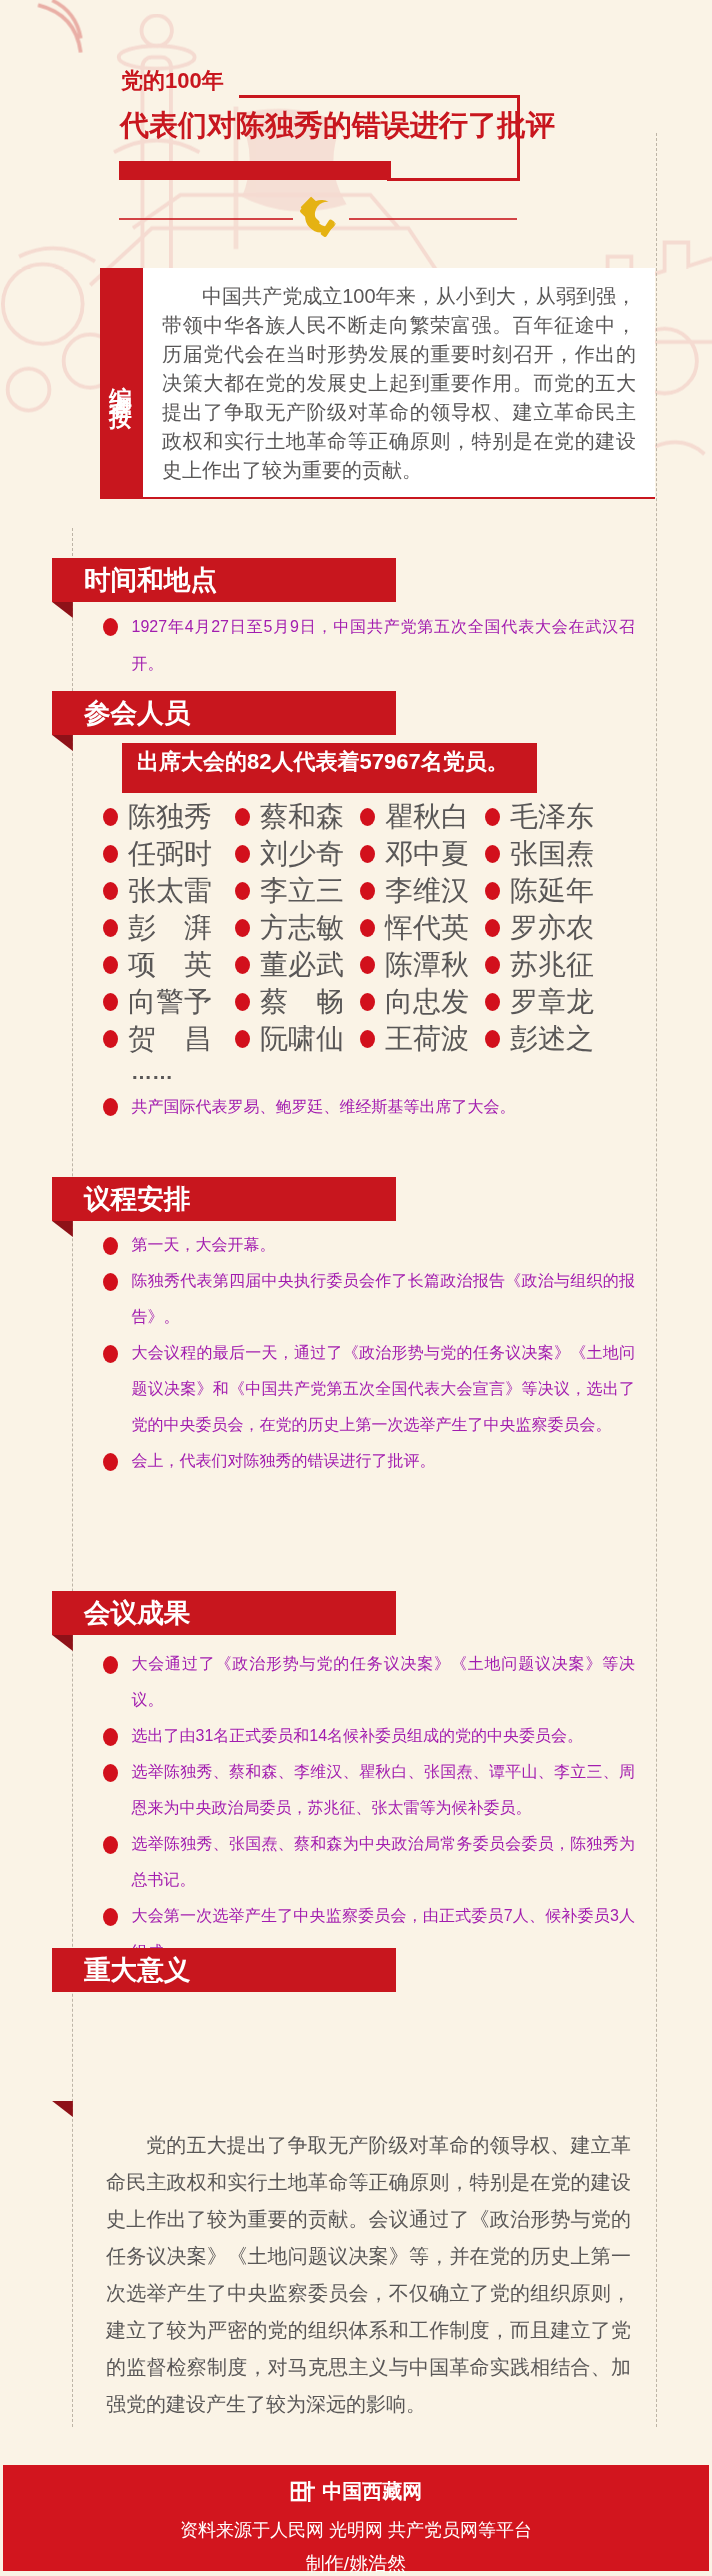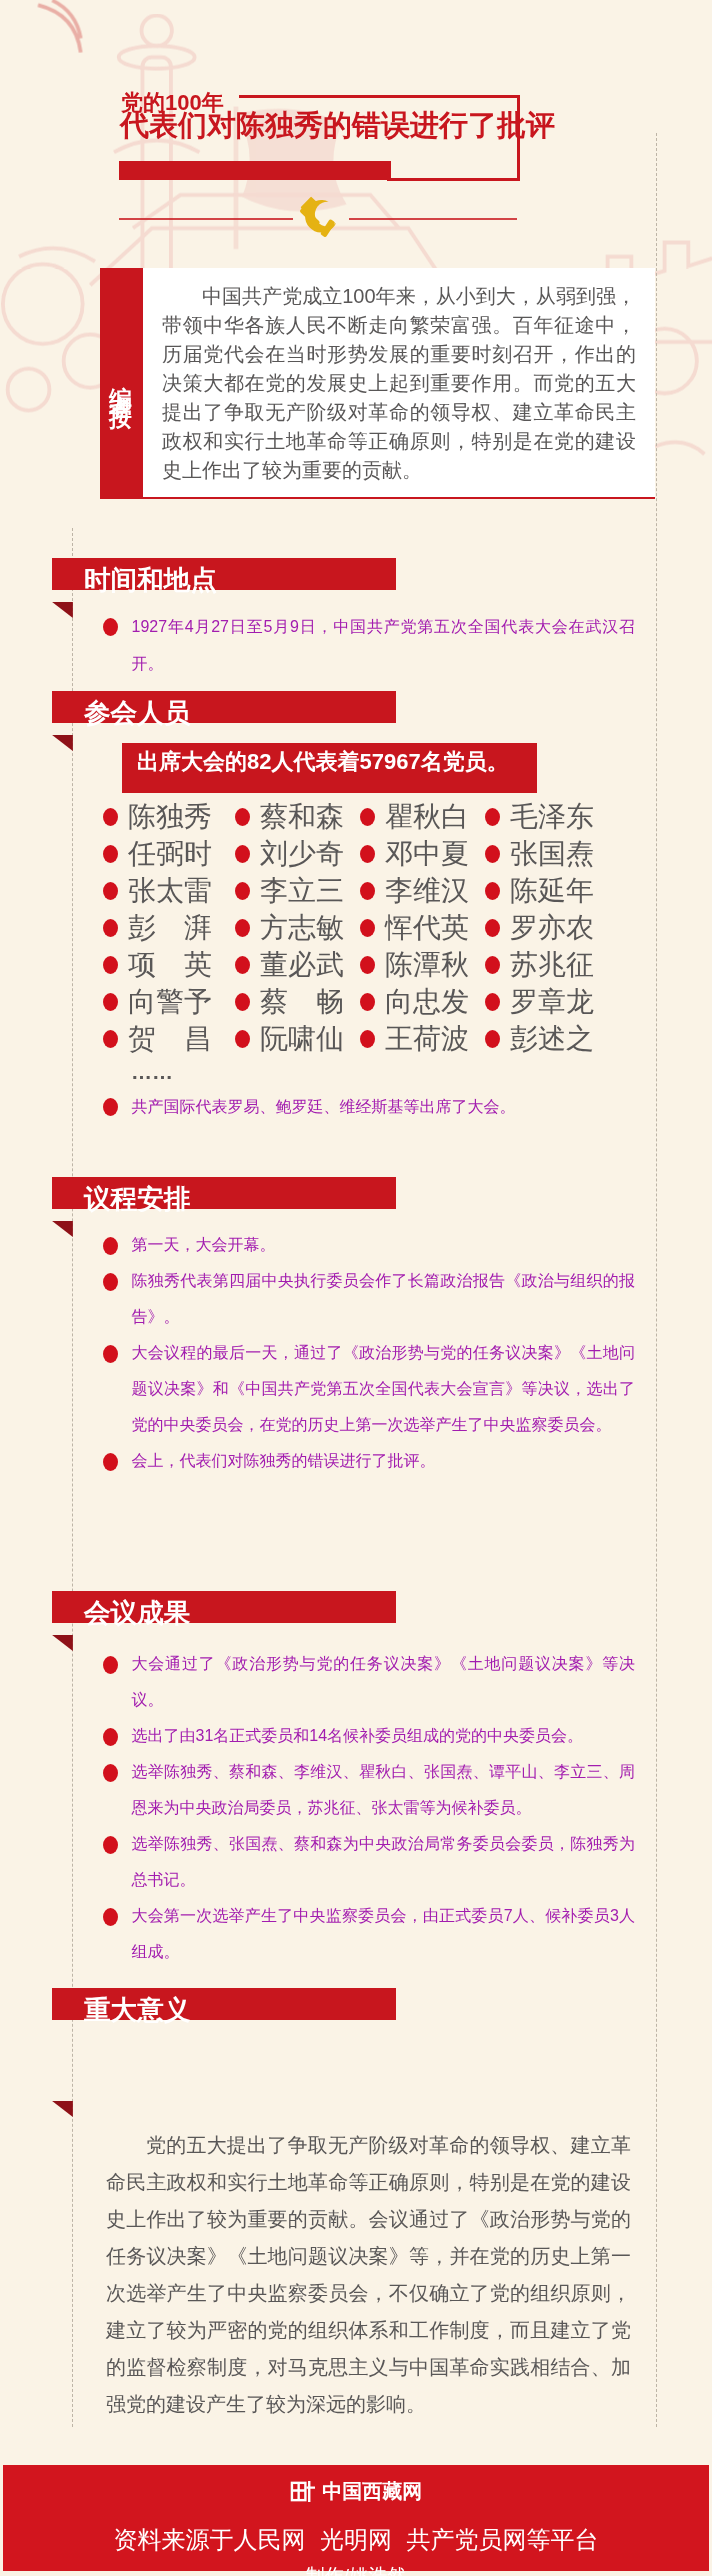--- a/index.html
+++ b/index.html
@@ -5,63 +5,63 @@
   html,body{margin:0;padding:0;}
   body{
     width:712px;height:2576px;position:relative;overflow:hidden;
     background:#faf3e6;
     font-family:"Liberation Sans",sans-serif;
   }
   .abs{position:absolute;}
   
   #deco{position:absolute;left:0;top:0;width:712px;height:2576px;pointer-events:none;}
   
-  .kicker{left:121px;top:88px;font-size:22px;font-weight:bold;color:#c8161e;}
+  .kicker{left:121px;top:66px;font-size:22px;font-weight:bold;color:#c8161e;}
   .main-title{left:120px;top:106px;font-size:29px;font-weight:bold;color:#c8161e;letter-spacing:0px;white-space:nowrap;}
   .h-line-top{left:239px;top:95px;width:281px;height:2.8px;background:#c8161e;}
   .h-line-right{left:517px;top:95px;width:2.8px;height:85px;background:#c8161e;}
   .h-line-bottom{left:387px;top:178px;width:133px;height:2.8px;background:#c8161e;}
   .h-bar{left:119px;top:161px;width:272px;height:19px;background:#c8161e;}
   .div-line{top:218px;height:1.9px;background:#c8161e;opacity:.8;}
   .div-left{left:119px;width:174px;}
   .div-right{left:349px;width:168px;}
   .emblem{left:298px;top:196px;width:44px;height:46px;}
   
   .editor{left:100px;top:268px;width:555px;display:flex;border-bottom:2.8px solid #c8161e;box-sizing:border-box;}
   .editor-tab{width:43px;background:#c8161e;color:#fff;display:flex;align-items:center;justify-content:center;}
   .editor-tab span{writing-mode:vertical-rl;font-size:23px;font-weight:bold;letter-spacing:9.5px;}
   .editor-body{flex:1;background:#ffffff;padding:14.2px 19px 12.3px 19px;font-size:20px;line-height:29px;
     color:#595757;text-align:justify;text-indent:2em;}
   
   .dotted{width:0;border-left:1.9px dashed #bdb4a6;}
   .dot-left{left:72px;top:528px;height:1899px;}
   .dot-right{left:656px;top:133px;height:2294px;}
   
-  .banner{left:52px;width:344px;height:32px;background:#c8161e;color:#fff;
+  .banner{left:52px;width:344px;height:44px;background:#c8161e;color:#fff;
     font-size:26.6px;font-weight:bold;line-height:44px;padding-left:32px;box-sizing:border-box;}
   .fold{left:52px;width:21px;height:16px;}
   
   .content{left:103px;width:532px;}
   .bullet{position:relative;padding-left:28.5px;font-size:16px;line-height:37px;color:#a21caf;text-align:justify;}
   .lh38 .bullet{line-height:36px;}
   .bdot{position:absolute;left:0;top:9.5px;width:15px;height:18px;background:#d2101c;border-radius:50%;}
   
   .info-box{left:122px;top:743px;width:415px;height:50px;background:#c8161e;color:#fff;
     font-size:22px;font-weight:bold;line-height:38px;padding-left:15px;box-sizing:border-box;}
   .names{left:103px;top:798px;width:541px;display:grid;grid-template-columns:132px 125px 125px 1fr;}
   .name-item{position:relative;padding-left:25px;font-size:28px;line-height:37px;color:#595757;white-space:nowrap;}
   .name-item .bdot{top:9.5px;}
   .ellipsis-row{left:131px;top:1056px;font-size:21px;font-weight:bold;color:#595757;line-height:32px;}
   
   .para{left:106px;top:2127px;width:525px;font-size:20px;line-height:37px;color:#595757;
     text-align:justify;text-indent:2em;}
   
   .footer{left:2.8px;right:2.8px;top:2465px;bottom:4.7px;background:#d2151e;color:#fff;text-align:center;}
   .f-site{margin-top:12.3px;font-size:20px;font-weight:bold;line-height:28.5px;display:flex;align-items:center;justify-content:center;gap:7.6px;}
-  .f-src{margin-top:22px;font-size:24px;line-height:28.5px;font-family:Liberation Mono, monospace;}
+  .f-src{margin-top:10px;font-size:18px;line-height:28.5px;}
   .f-credit{margin-top:5.7px;font-size:19px;line-height:28.5px;}
 </style>
 </head>
 <body>
 
 <svg id="deco" xmlns="http://www.w3.org/2000/svg" viewBox="0 0 750 2713" width="712" height="2576">
   <g stroke="#f0c6bf" fill="none" stroke-width="4" opacity="0.55">
     <g>
       <rect x="150" y="60" width="30" height="420" rx="10"></rect>
       <ellipse cx="165" cy="60" rx="40" ry="12"></ellipse>
@@ -201,21 +201,21 @@
     <polygon points="0,0 22,0 22,17" fill="#8e1118"></polygon>
   </svg>
 <div class="abs content lh38" style="top:1646px">
   <div class="bullet"><span class="bdot"></span><span>大会通过了《政治形势与党的任务议决案》《土地问题议决案》等决议。</span></div>
   <div class="bullet"><span class="bdot"></span><span>选出了由31名正式委员和14名候补委员组成的党的中央委员会。</span></div>
   <div class="bullet"><span class="bdot"></span><span>选举陈独秀、蔡和森、李维汉、瞿秋白、张国焘、谭平山、李立三、周恩来为中央政治局委员，苏兆征、张太雷等为候补委员。</span></div>
   <div class="bullet"><span class="bdot"></span><span>选举陈独秀、张国焘、蔡和森为中央政治局常务委员会委员，陈独秀为总书记。</span></div>
   <div class="bullet"><span class="bdot"></span><span>大会第一次选举产生了中央监察委员会，由正式委员7人、候补委员3人组成。</span></div>
 </div>
 
-<div class="abs banner" style="top:1988px">
+<div class="abs banner" style="top:1948px">
   <span>重大意义</span>
 </div>
 <svg class="abs fold" style="top:2101px" viewBox="0 0 22 17">
     <polygon points="0,0 22,0 22,17" fill="#8e1118"></polygon>
   </svg>
 <div class="abs para">党的五大提出了争取无产阶级对革命的领导权、建立革命民主政权和实行土地革命等正确原则，特别是在党的建设史上作出了较为重要的贡献。会议通过了《政治形势与党的任务议决案》《土地问题议决案》等，并在党的历史上第一次选举产生了中央监察委员会，不仅确立了党的组织原则，建立了较为严密的党的组织体系和工作制度，而且建立了党的监督检察制度，对马克思主义与中国革命实践相结合、加强党的建设产生了较为深远的影响。</div>
 
 <div class="abs footer">
   <div class="f-site">
     <svg width="25" height="25" viewBox="0 0 26 26" xmlns="http://www.w3.org/2000/svg">

